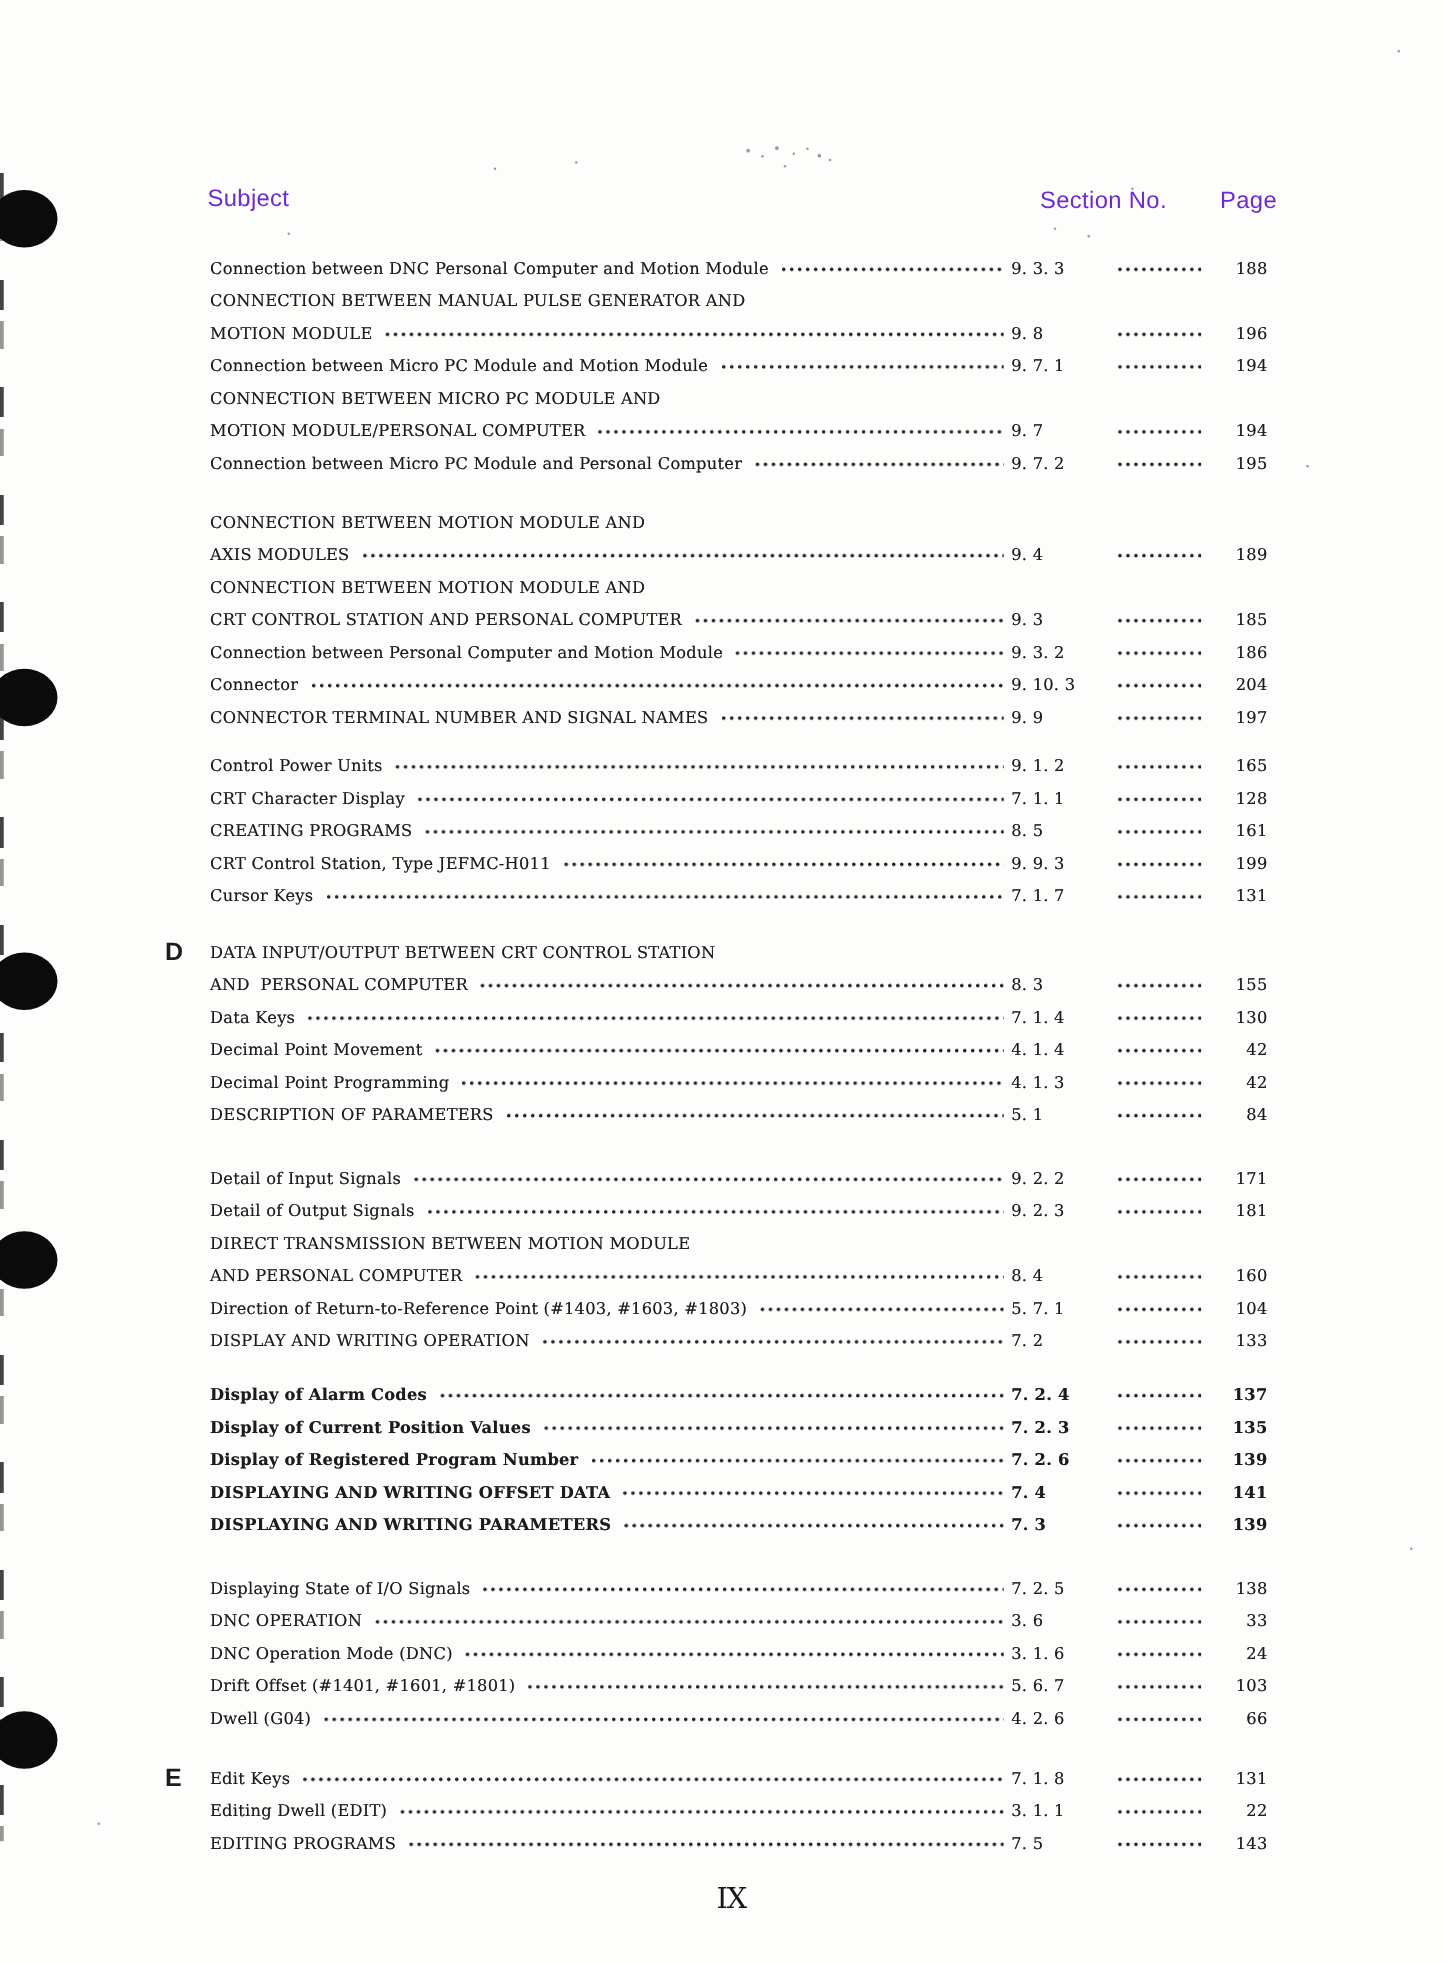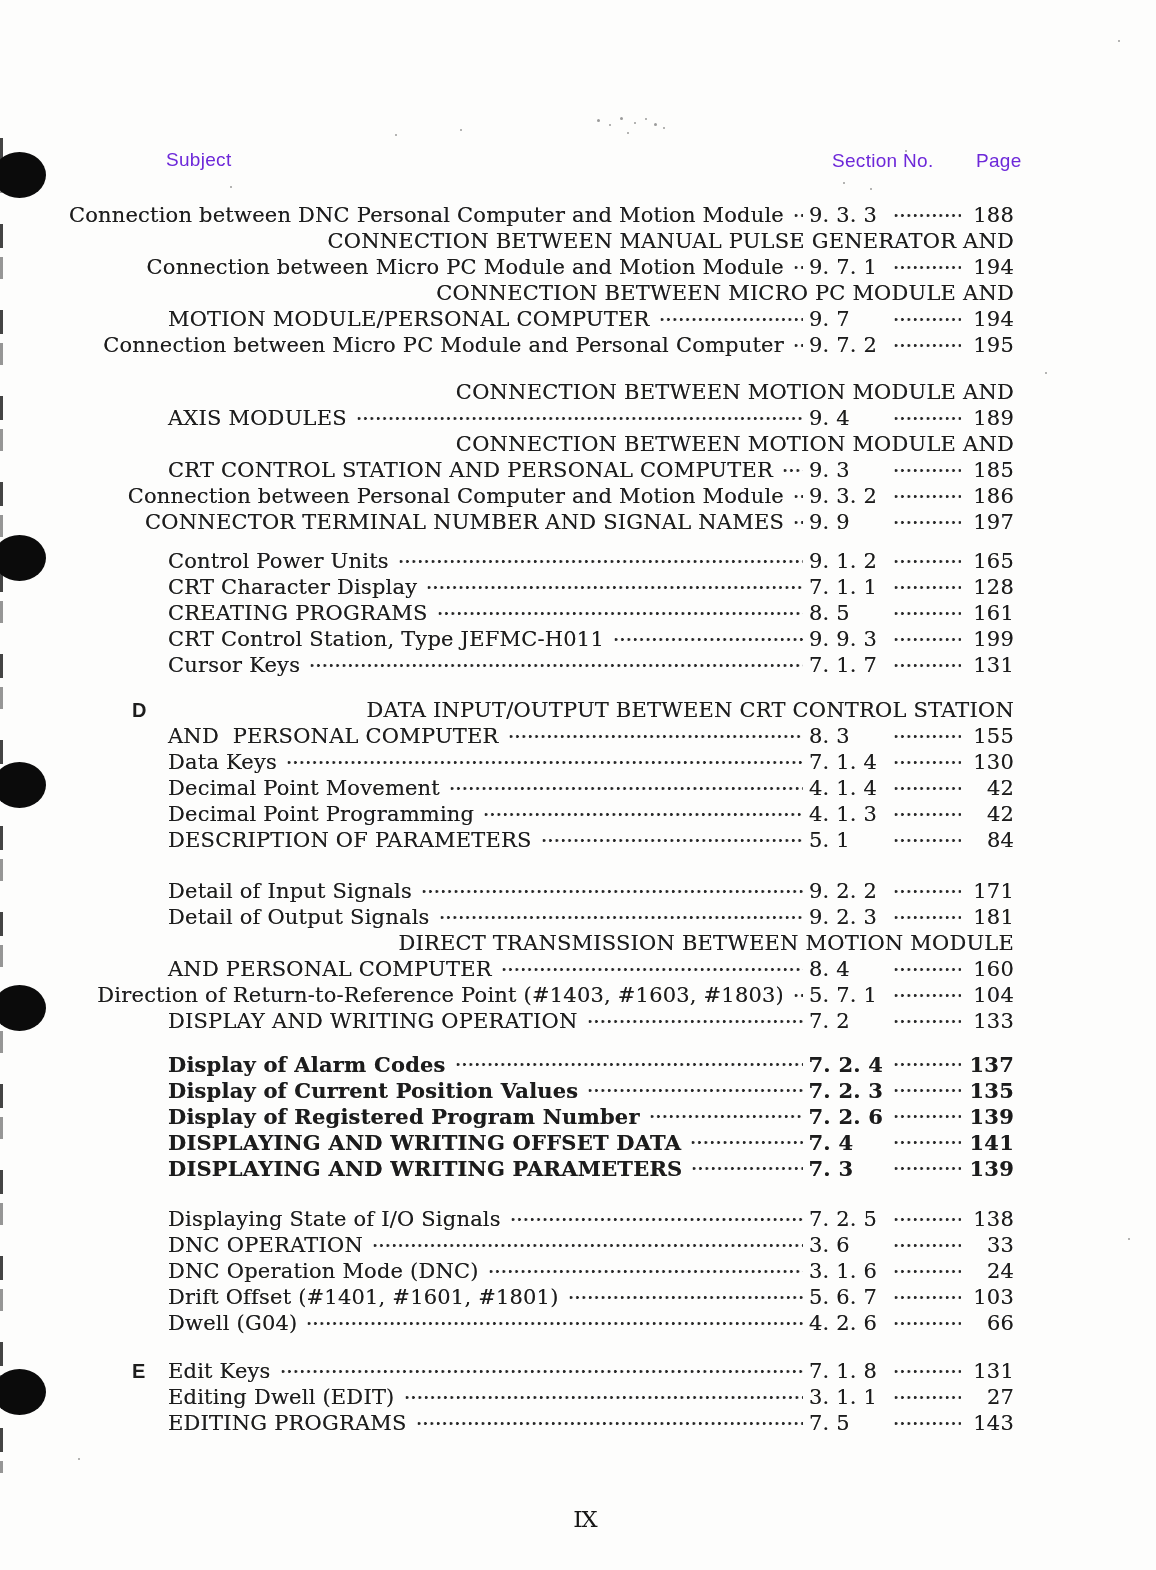--- a/index.html
+++ b/index.html
@@ -15,23 +15,22 @@
   }
   #toc { position:absolute; left:168px; top:202px; width:846px; }
   .block { position:relative; }
   .letter {
     position:absolute; left:-36px; top:2px;
     font-family:"Liberation Sans","DejaVu Sans",sans-serif;
     font-size:20px; font-weight:600; color:#1d1d1d;
   }
   .row {
     display:flex; align-items:center; height:26px;
-    font-size:21px; letter-spacing:0.2px;
+    font-size:13px; letter-spacing:0.2px;
     text-shadow:0 0 0.5px rgba(20,20,20,0.55);
-    justify-content:flex-end;
   }
   .text { flex:0 0 auto; white-space:pre; }
   .leader {
     height:5px; align-self:center;
     background-image:radial-gradient(circle at 3px 2.5px, #262626 1.15px, rgba(0,0,0,0) 1.7px);
     background-size:6.4px 5px; background-repeat:repeat-x;
   }
   .l1 { flex:1 1 auto; min-width:10px; margin:0 6px 0 9px; }
   .sec { flex:0 0 84px; white-space:pre; }
   .l2 { flex:0 0 68px; margin-right:9px; }
@@ -93,20 +92,27 @@
           <span class="text">Connection between DNC Personal Computer and Motion Module</span>
           <span class="leader l1"></span>
           <span class="sec">9. 3. 3</span>
           <span class="leader l2"></span>
           <span class="pg">188</span>
         </div>
         <div class="row">
           <span class="text">CONNECTION BETWEEN MANUAL PULSE GENERATOR AND</span>
         </div>
         <div class="row">
+          <span class="text">MOTION MODULE</span>
+          <span class="leader l1"></span>
+          <span class="sec">9. 8</span>
+          <span class="leader l2"></span>
+          <span class="pg">196</span>
+        </div>
+        <div class="row">
           <span class="text">Connection between Micro PC Module and Motion Module</span>
           <span class="leader l1"></span>
           <span class="sec">9. 7. 1</span>
           <span class="leader l2"></span>
           <span class="pg">194</span>
         </div>
         <div class="row">
           <span class="text">CONNECTION BETWEEN MICRO PC MODULE AND</span>
         </div>
         <div class="row">
@@ -144,20 +150,27 @@
           <span class="sec">9. 3</span>
           <span class="leader l2"></span>
           <span class="pg">185</span>
         </div>
         <div class="row">
           <span class="text">Connection between Personal Computer and Motion Module</span>
           <span class="leader l1"></span>
           <span class="sec">9. 3. 2</span>
           <span class="leader l2"></span>
           <span class="pg">186</span>
+        </div>
+        <div class="row">
+          <span class="text">Connector</span>
+          <span class="leader l1"></span>
+          <span class="sec">9. 10. 3</span>
+          <span class="leader l2"></span>
+          <span class="pg">204</span>
         </div>
         <div class="row">
           <span class="text">CONNECTOR TERMINAL NUMBER AND SIGNAL NAMES</span>
           <span class="leader l1"></span>
           <span class="sec">9. 9</span>
           <span class="leader l2"></span>
           <span class="pg">197</span>
         </div>
       </div>
       <div class="block" style="margin-top: 13px;">
@@ -359,21 +372,21 @@
           <span class="leader l1"></span>
           <span class="sec">7. 1. 8</span>
           <span class="leader l2"></span>
           <span class="pg">131</span>
         </div>
         <div class="row">
           <span class="text">Editing Dwell (EDIT)</span>
           <span class="leader l1"></span>
           <span class="sec">3. 1. 1</span>
           <span class="leader l2"></span>
-          <span class="pg">27</span>
+          <span class="pg">22</span>
         </div>
         <div class="row">
           <span class="text">EDITING PROGRAMS</span>
           <span class="leader l1"></span>
           <span class="sec">7. 5</span>
           <span class="leader l2"></span>
           <span class="pg">143</span>
         </div>
       </div>
     </div>

